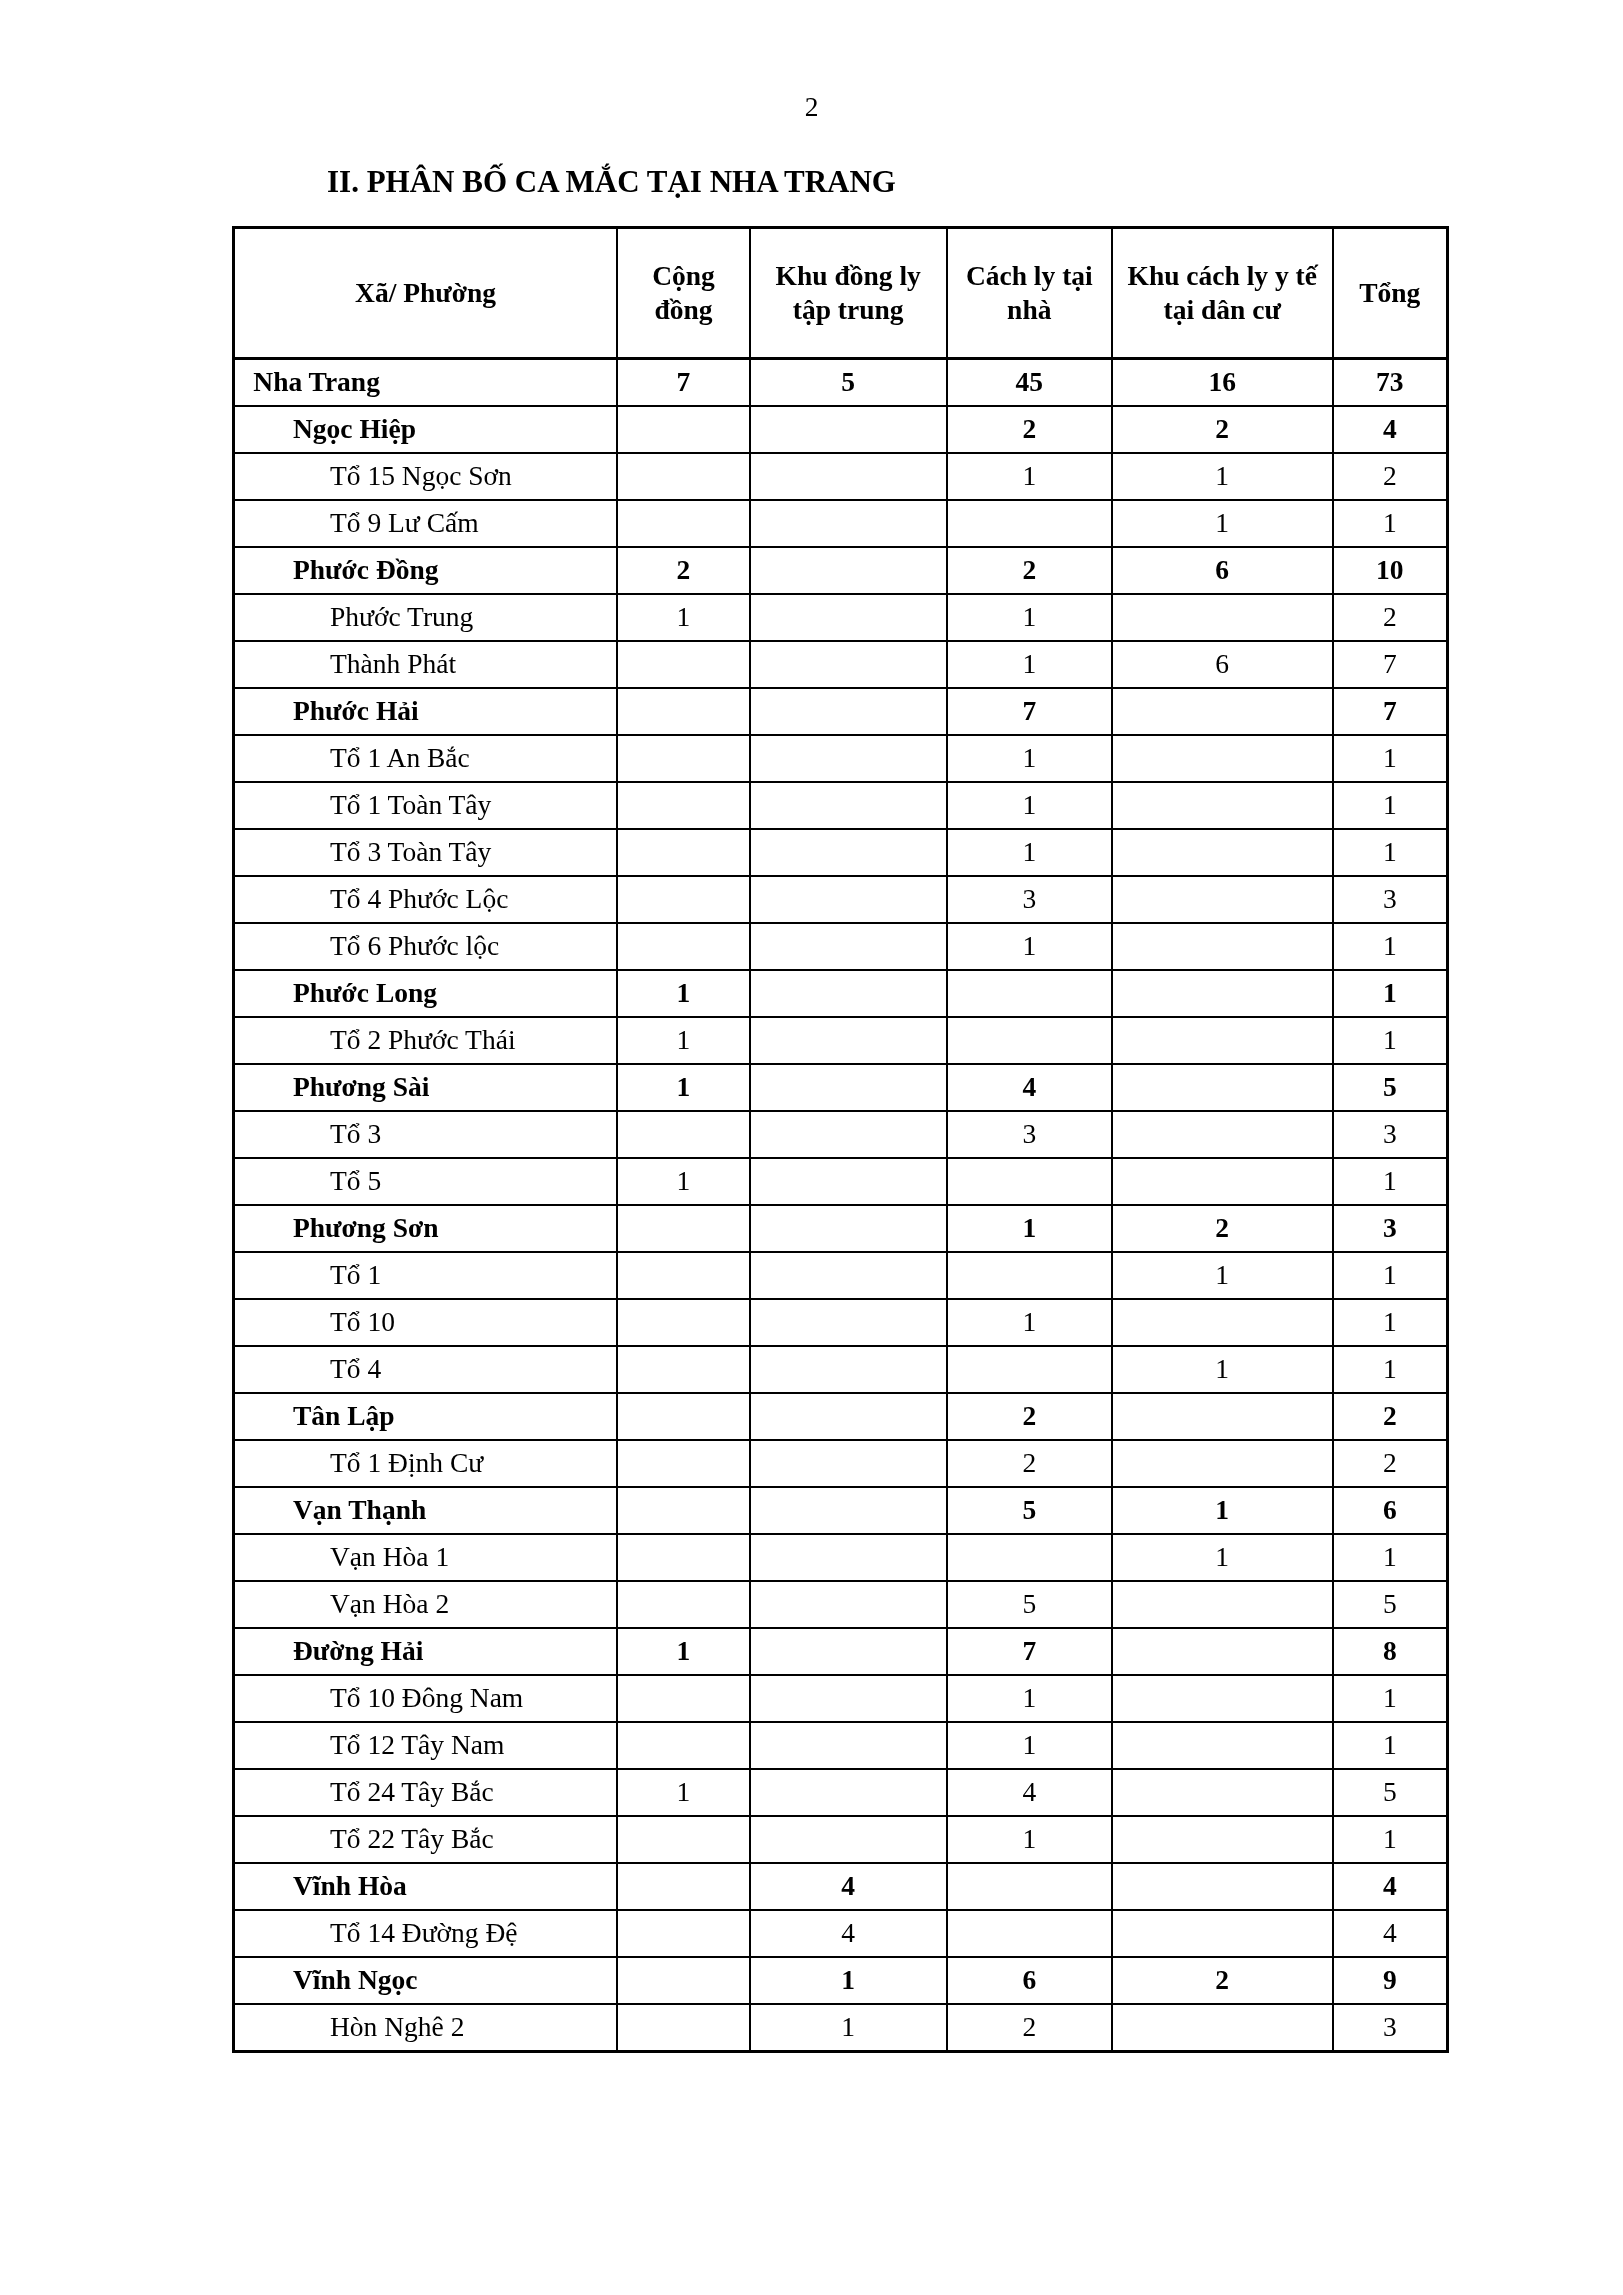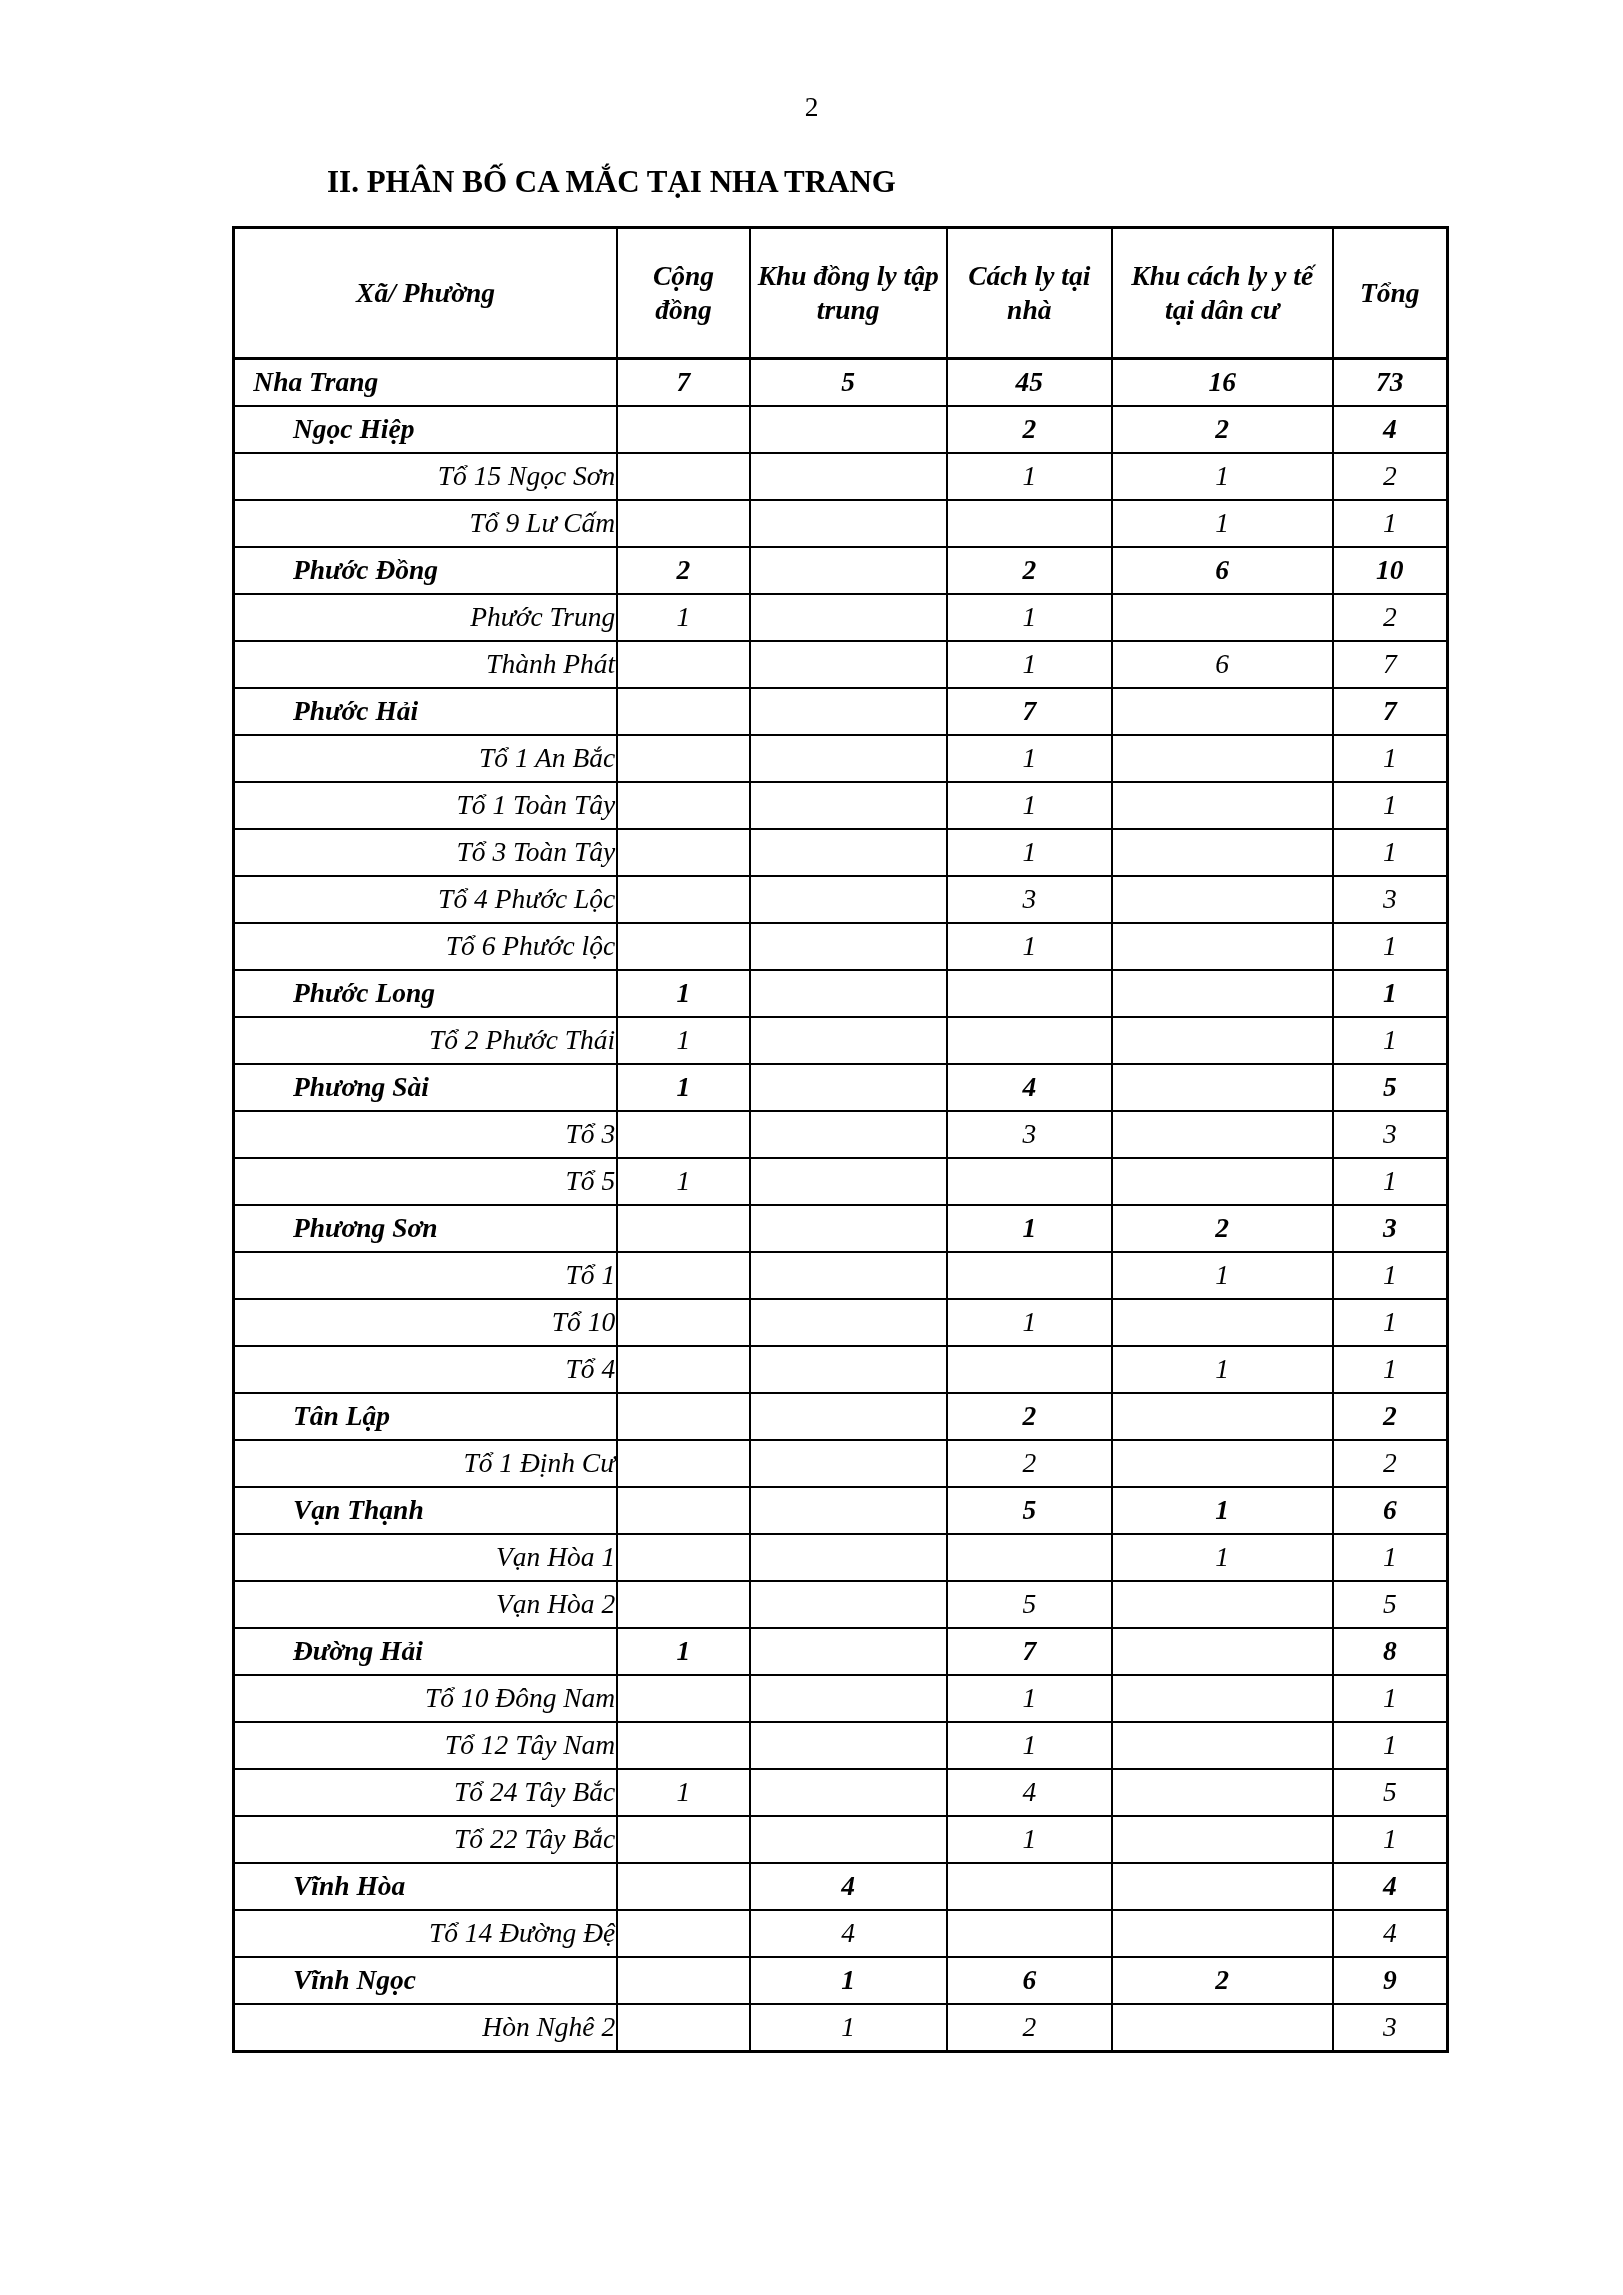--- a/index.html
+++ b/index.html
@@ -33,21 +33,20 @@
     text-align: right;
   }
   table.case-table {
     position: absolute;
     left: 232px;
     top: 226px;
     width: 1217px;
     border-collapse: collapse;
     table-layout: fixed;
     border: 3.9px solid #000;
-    font-style: italic;
   }
   .case-table th, .case-table td {
     border: 2.6px solid #000;
     overflow: hidden;
   }
   .case-table thead th {
     height: 128px;
     font-size: 27.5px;
     font-weight: bold;
     text-align: center;
@@ -65,21 +64,21 @@
   }
   .col-0 { width: 32.7%; }
   .col-1 { width: 10.5%; }
   .col-2 { width: 16.2%; }
   .col-3 { width: 13.4%; }
   .col-4 { width: 18.3%; }
   .col-5 { width: 8.9%; }
   .name-cell { text-align: left; }
   .level-city  { padding-left: 18.3px; }
   .level-ward  { padding-left: 58px; }
-  .level-group { padding-left: 95px; text-align: right; }
+  .level-group { padding-left: 95px; }
   .num-cell { text-align: center; }
   .bold { font-weight: bold; }
 </style>
 </head>
 <body>
 
 <div class="page-number">2</div>
 
 <div class="doc-title">II. PHÂN BỐ CA MẮC TẠI NHA TRANG</div>
 

